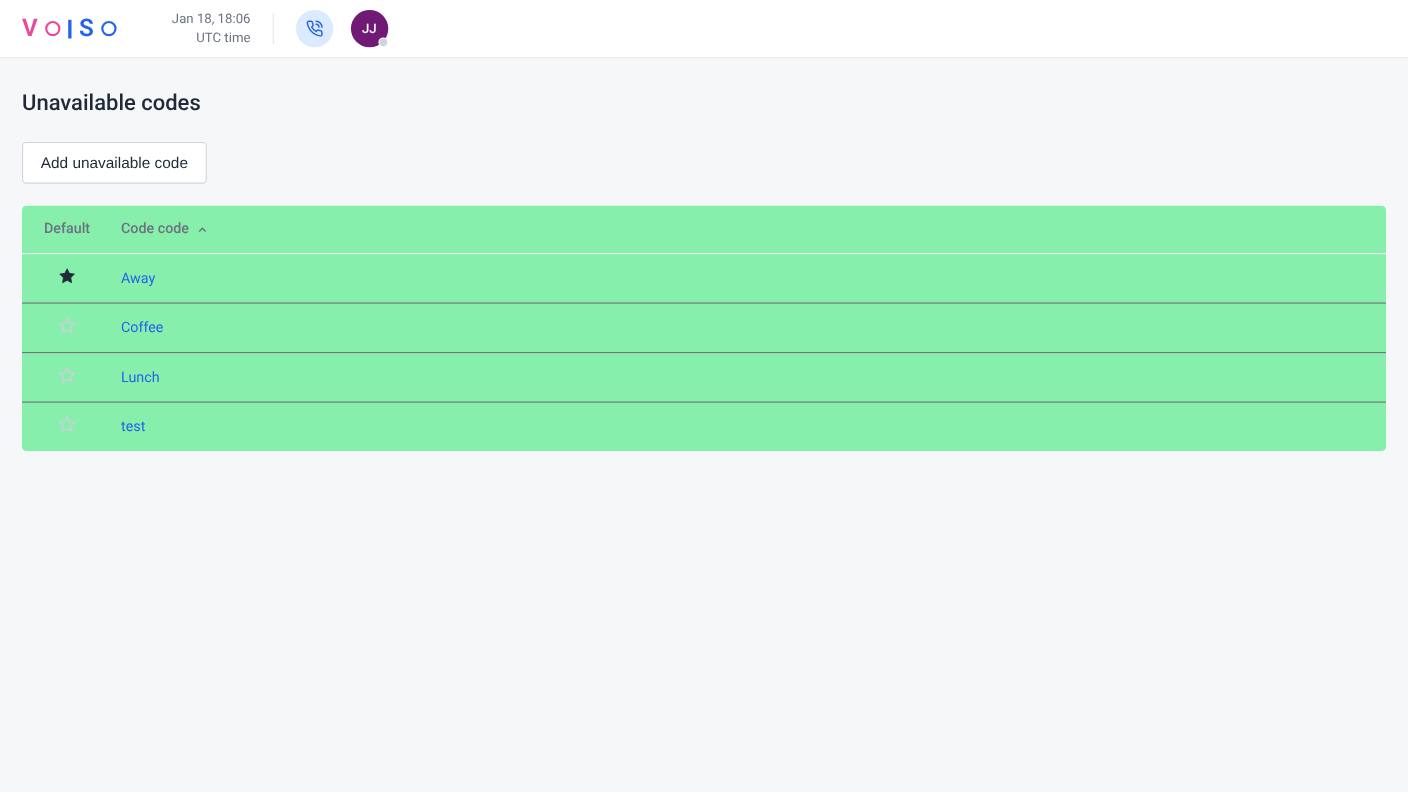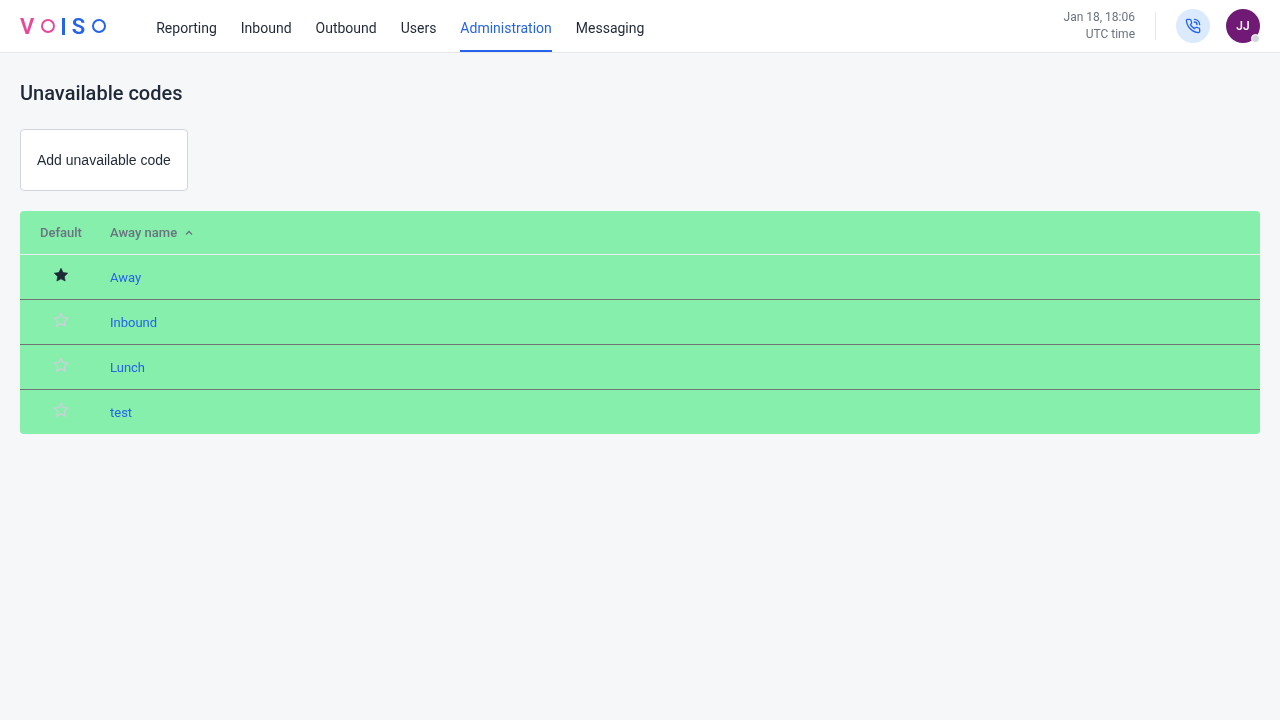--- a/index.html
+++ b/index.html
@@ -134,21 +134,21 @@
     .page-title {
       font-size: 20px;
       font-weight: 500;
       color: #1f2937;
       margin-bottom: 24px;
     }
     .add-btn {
       background: #fff;
       border: 1px solid #d1d5db;
       border-radius: 4px;
-      padding: 22px 16px;
+      padding: 10px 16px;
       font-size: 14px;
       color: #1f2937;
       cursor: pointer;
       margin-bottom: 20px;
     }
     .table {
       background: #86efac;
       border-radius: 4px;
       overflow: hidden;
     }
@@ -202,28 +202,20 @@
 <body>
 
 <div class="header">
   <div class="logo">
     <span class="logo-v">V</span>
     <span class="logo-o1"></span>
     <span class="logo-i"></span>
     <span class="logo-s">S</span>
     <span class="logo-o2"></span>
   </div>
-  <nav class="nav">
-    <div class="nav-item">Reporting</div>
-    <div class="nav-item">Inbound</div>
-    <div class="nav-item">Outbound</div>
-    <div class="nav-item">Users</div>
-    <div class="nav-item active">Administration</div>
-    <div class="nav-item">Messaging</div>
-  </nav>
   <div class="header-right">
     <div class="time-block">
       <div>Jan 18, 18:06</div>
       <div>UTC time</div>
     </div>
     <div class="vdivider"></div>
     <div class="phone-btn">
       <svg width="16" height="16" viewBox="0 0 24 24" fill="none" stroke="#2563eb" stroke-width="2">
         <path d="M22 16.92v3a2 2 0 0 1-2.18 2 19.79 19.79 0 0 1-8.63-3.07 19.5 19.5 0 0 1-6-6 19.79 19.79 0 0 1-3.07-8.67A2 2 0 0 1 4.11 2h3a2 2 0 0 1 2 1.72 12.84 12.84 0 0 0 .7 2.81 2 2 0 0 1-.45 2.11L8.09 9.91a16 16 0 0 0 6 6l1.27-1.27a2 2 0 0 1 2.11-.45 12.84 12.84 0 0 0 2.81.7A2 2 0 0 1 22 16.92z"></path>
         <path d="M14 2 a8 8 0 0 1 8 8" stroke-linecap="round"></path>
@@ -238,21 +230,21 @@
 </div>
 
 <div class="content">
   <h1 class="page-title">Unavailable codes</h1>
   <button class="add-btn">Add unavailable code</button>
 
   <div class="table">
     <div class="thead">
       <div class="th th-default">Default</div>
       <div class="th th-name">
-        <span>Away name</span>
+        <span>Code code</span>
         <span class="sort-arrow">
           <svg width="12" height="12" viewBox="0 0 24 24" fill="none" stroke="#6b7280" stroke-width="2.5">
               <polyline points="18 15 12 9 6 15"></polyline>
             </svg>
         </span>
       </div>
     </div>
 
     <div class="trow">
       <div class="td-default">
@@ -266,21 +258,21 @@
     </div>
 
     <div class="trow">
       <div class="td-default">
         <span class="star">
           <svg width="16" height="16" viewBox="0 0 24 24" fill="none" stroke="#cbd0d8" stroke-width="2">
               <polygon points="12 2 15.09 8.26 22 9.27 17 14.14 18.18 21.02 12 17.77 5.82 21.02 7 14.14 2 9.27 8.91 8.26 12 2"></polygon>
             </svg>
         </span>
       </div>
-      <a class="code-link">Inbound</a>
+      <a class="code-link">Coffee</a>
     </div>
 
     <div class="trow">
       <div class="td-default">
         <span class="star">
           <svg width="16" height="16" viewBox="0 0 24 24" fill="none" stroke="#cbd0d8" stroke-width="2">
               <polygon points="12 2 15.09 8.26 22 9.27 17 14.14 18.18 21.02 12 17.77 5.82 21.02 7 14.14 2 9.27 8.91 8.26 12 2"></polygon>
             </svg>
         </span>
       </div>

